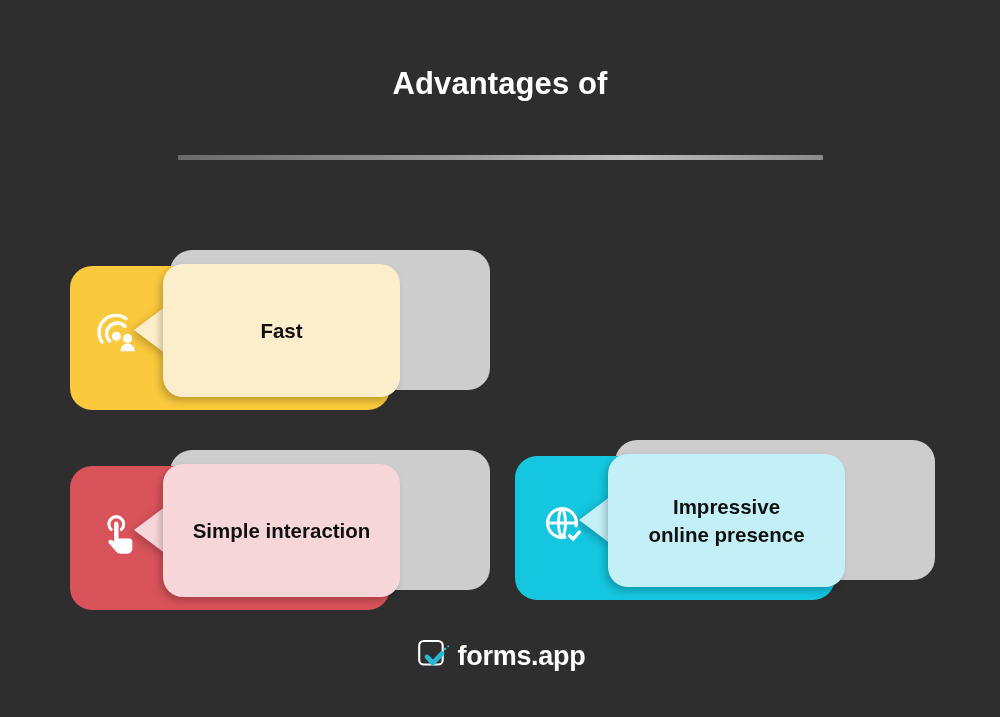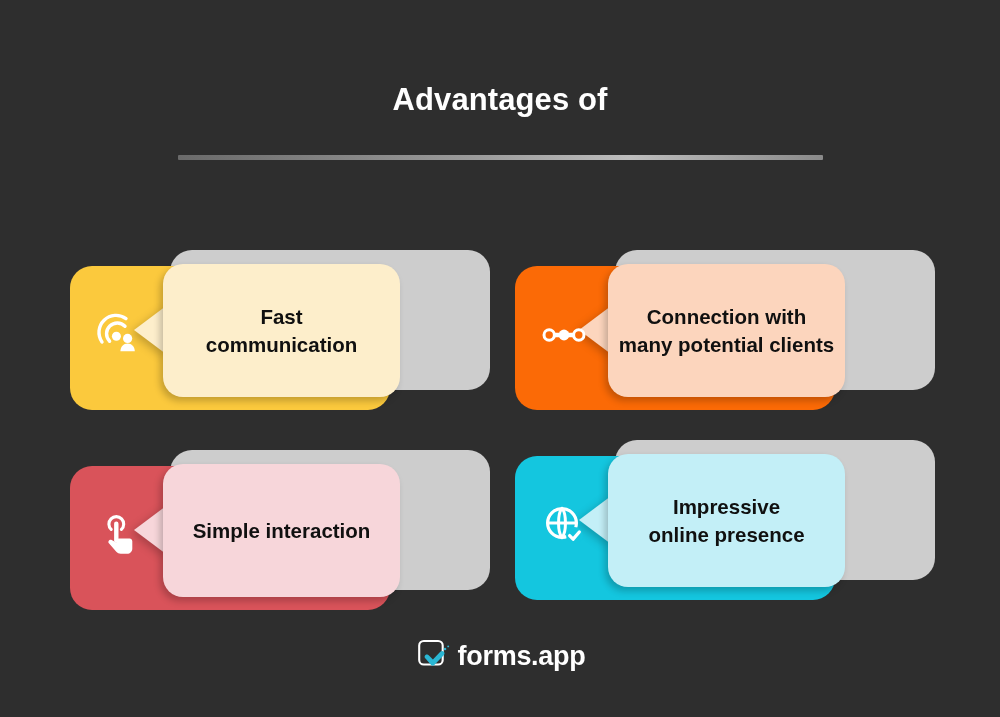--- a/index.html
+++ b/index.html
@@ -23,21 +23,20 @@
     width: 1000px;
     text-align: center;
   }
   .title-line {
     color: #ffffff;
     font-size: 31px;
     font-weight: bold;
     line-height: 44px;
     letter-spacing: 0.1px;
     white-space: nowrap;
-    margin-top: 16px;
   }
   .title-rule {
     position: absolute;
     top: 155px;
     left: 178px;
     width: 645px;
     height: 5px;
     background: linear-gradient(90deg, #6a6a6a 0%, #9a9a9a 45%, #bdbdbd 70%, #8a8a8a 100%);
     border-radius: 1px;
   }
@@ -175,45 +174,24 @@
         <path d="M6 30 A17 17 0 0 1 30 6.6" stroke="#ffffff" stroke-width="3.4" stroke-linecap="round" fill="none"></path>
         <path d="M13.6 29.2 A10 10 0 0 1 29 14.2" stroke="#ffffff" stroke-width="3.4" stroke-linecap="round" fill="none"></path>
         <circle cx="20.4" cy="24.2" r="4.5" fill="#ffffff"></circle>
         <circle cx="31.6" cy="26.4" r="4.6" fill="#ffffff"></circle>
         <path d="M24.4 39.2 c0-4.6 3.2-7.8 7.2-7.8 s7.2 3.2 7.2 7.8 z" fill="#ffffff"></path>
       </svg>
     </div>
     <div class="card-text">
       <span>
         <span>Fast</span><br>
-        <span>communication</span>
       </span>
     </div>
   </div>
 
-  <div class="card pos-1">
-    <div class="card-back"></div>
-    <div class="card-color" style="background:#fb6a06"></div>
-    <div class="card-notch" style="border-right-color:#fcd5bd"></div>
-    <div class="card-bubble" style="background:#fcd5bd"></div>
-    <div class="card-icon">
-      <svg width="46" height="46" viewBox="0 0 46 46" fill="none">
-        <rect x="9" y="20.8" width="28" height="4.4" rx="2.2" fill="#ffffff"></rect>
-        <circle cx="23" cy="23" r="5.4" fill="#ffffff"></circle>
-        <circle cx="8.2" cy="23" r="5.2" fill="#fb6a06" stroke="#ffffff" stroke-width="3"></circle>
-        <circle cx="37.8" cy="23" r="5.2" fill="#fb6a06" stroke="#ffffff" stroke-width="3"></circle>
-      </svg>
-    </div>
-    <div class="card-text">
-      <span>
-        <span>Connection with</span><br>
-        <span>many potential clients</span>
-      </span>
-    </div>
-  </div>
 
   <div class="card pos-2">
     <div class="card-back"></div>
     <div class="card-color" style="background:#d9535a"></div>
     <div class="card-notch" style="border-right-color:#f7d6da"></div>
     <div class="card-bubble" style="background:#f7d6da"></div>
     <div class="card-icon">
       <svg width="46" height="46" viewBox="0 0 46 46" fill="none">
         <path d="M15.2 17.4 a7.4 7.4 0 1 1 10.2 0" stroke="#ffffff" stroke-width="3.1" stroke-linecap="round" fill="none"></path>
         <path d="M20.3 11.8 v16.6" stroke="#ffffff" stroke-width="4.4" stroke-linecap="round"></path>

